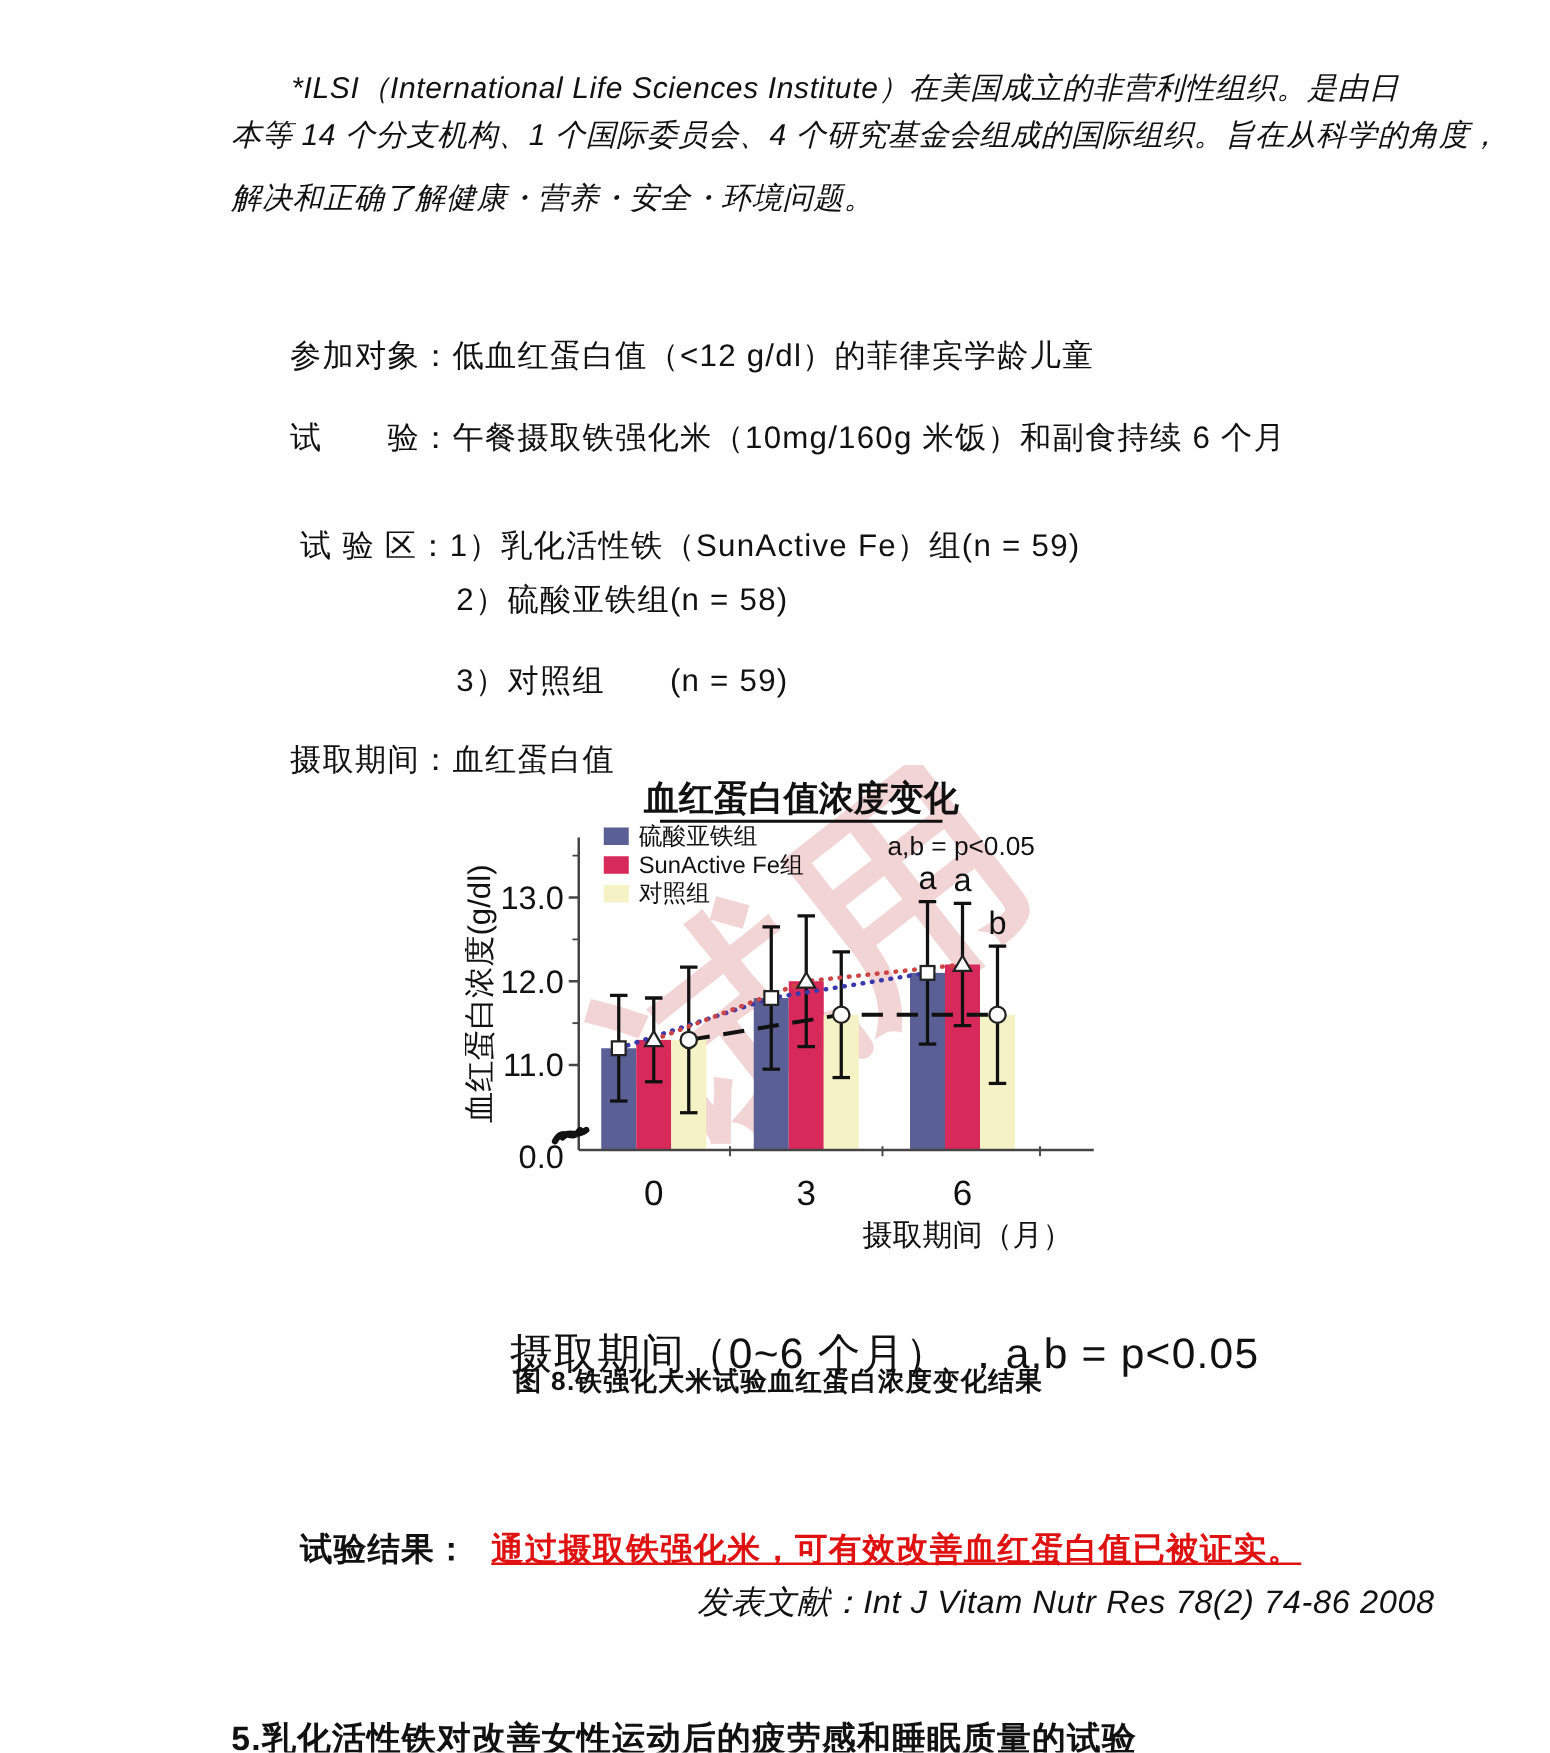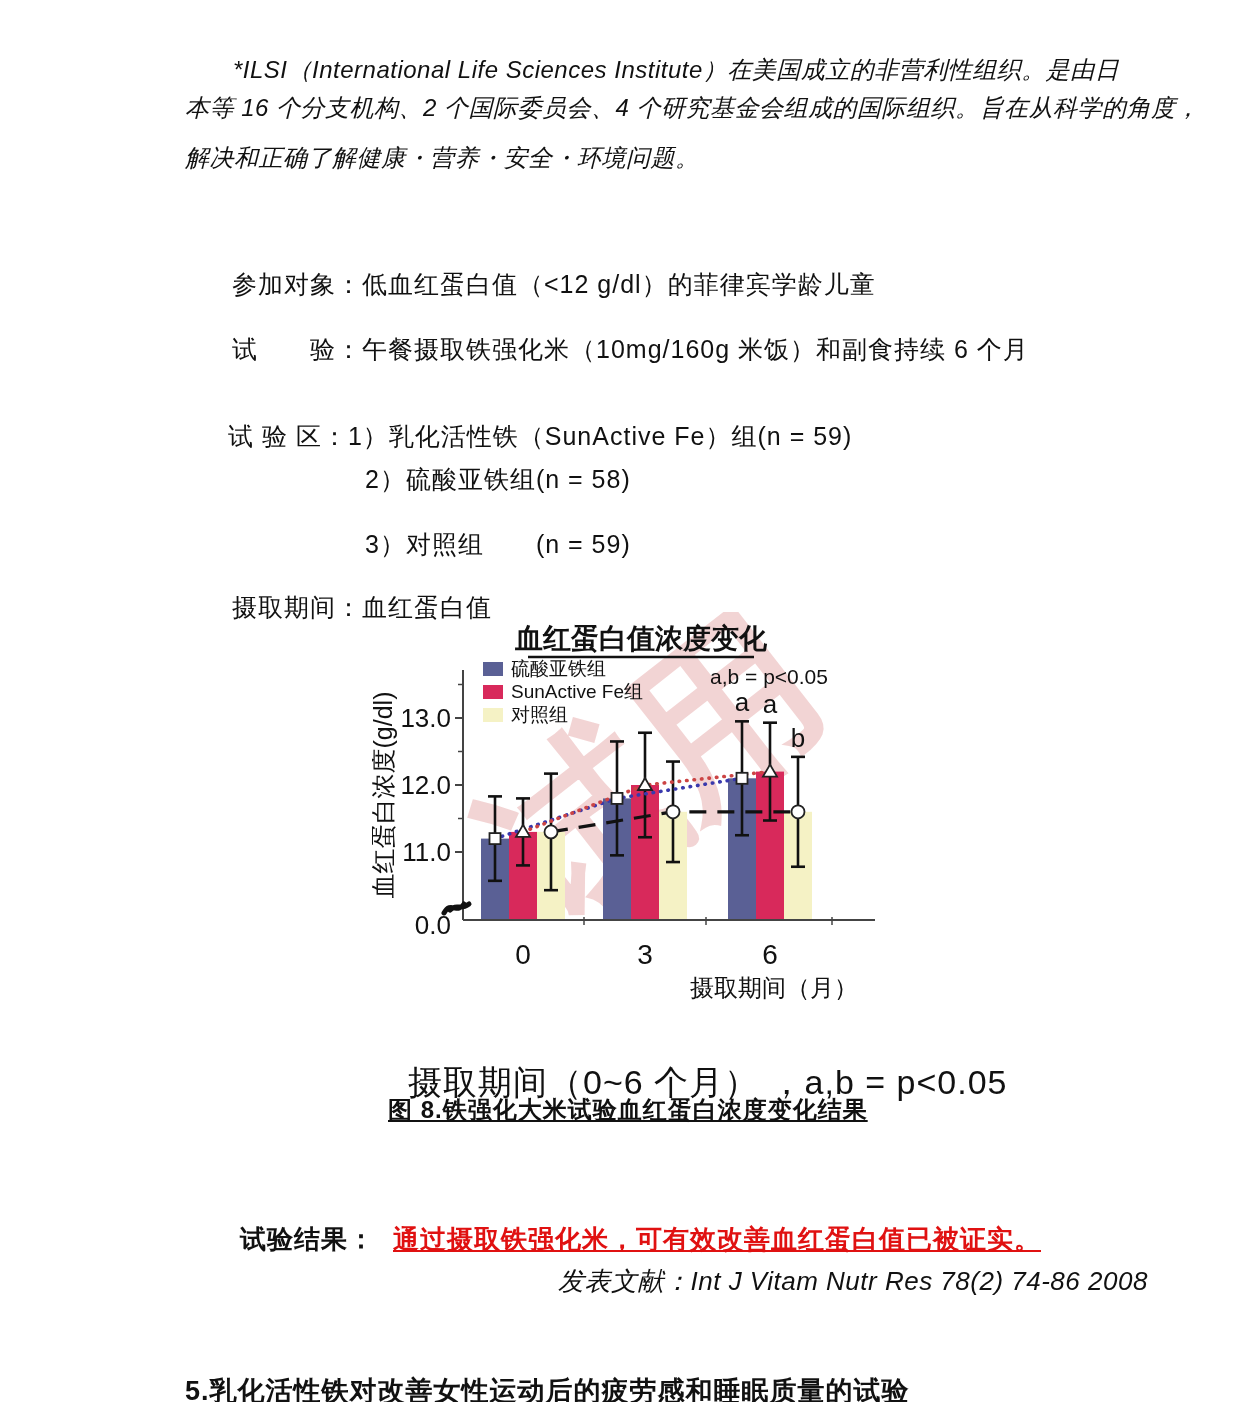--- a/index.html
+++ b/index.html
@@ -10,42 +10,42 @@
   .abs{position:absolute;white-space:nowrap;}
   
   .intro{font-size:24px;font-style:italic;letter-spacing:0.5px;}
   .intro.l1{left:233px;top:30px;}
   .intro.l2{left:185px;top:68px;}
   .intro.l3{left:185px;top:118px;}
   
   .detail{font-size:25px;letter-spacing:1px;}
   .d1{left:232px;top:243px;text-align:right;}
   .d2{left:232px;top:308px;}
-  .d3{left:228px;top:372px;margin-top:48px;}
+  .d3{left:240px;top:372px;margin-top:48px;}
   .d4{left:365px;top:438px;}
   .d5{left:365px;top:503px;}
   .d6{left:232px;top:566px;}
   
   .chart-wrap{left:372px;top:612px;width:510px;height:400px;}
   
   .caption{left:408px;top:1026px;font-size:34px;letter-spacing:1px;}
-  .figcaption{left:388px;top:1070px;font-size:24px;font-weight:bold;letter-spacing:1px;text-decoration:underline;}
+  .figcaption{left:412px;top:1070px;font-size:21px;font-weight:bold;letter-spacing:1px;}
   
   .result{left:240px;top:1196px;font-size:26px;font-weight:bold;letter-spacing:1px;}
   .result .red{margin-left:18px;text-decoration:underline;}
   
   .publication{left:558px;top:1238px;font-size:26px;font-style:italic;letter-spacing:0.5px;}
   
   .heading5{left:185px;top:1346px;font-size:27px;font-weight:bold;letter-spacing:1px;}
 </style>
 </head>
 <body>
 
 <p class="abs intro l1">*ILSI（International Life Sciences Institute）在美国成立的非营利性组织。是由日</p>
-<p class="abs intro l2">本等 16 个分支机构、2 个国际委员会、4 个研究基金会组成的国际组织。旨在从科学的角度，</p>
+<p class="abs intro l2">本等 14 个分支机构、1 个国际委员会、4 个研究基金会组成的国际组织。旨在从科学的角度，</p>
 <p class="abs intro l3">解决和正确了解健康・营养・安全・环境问题。</p>
 
 <p class="abs detail d1">参加对象：低血红蛋白值（&lt;12 g/dl）的菲律宾学龄儿童</p>
 <p class="abs detail d2">试　　验：午餐摄取铁强化米（10mg/160g 米饭）和副食持续 6 个月</p>
 <p class="abs detail d3">试 验 区：1）乳化活性铁（SunActive Fe）组(n = 59)</p>
 <p class="abs detail d4">2）硫酸亚铁组(n = 58)</p>
 <p class="abs detail d5">3）对照组　　(n = 59)</p>
 <p class="abs detail d6">摄取期间：血红蛋白值</p>
 
 <div class="abs chart-wrap">

